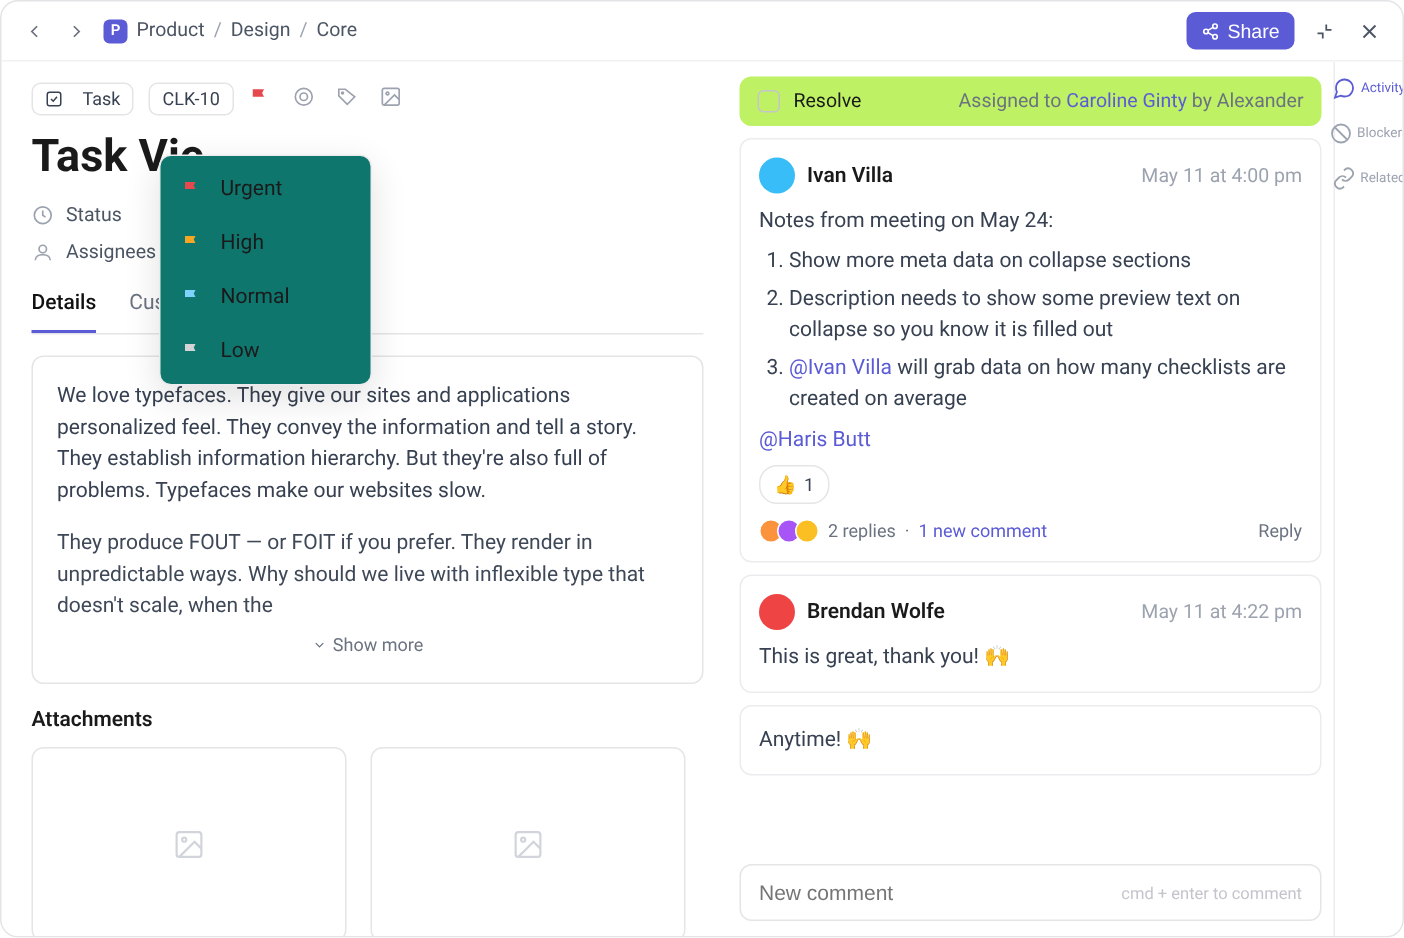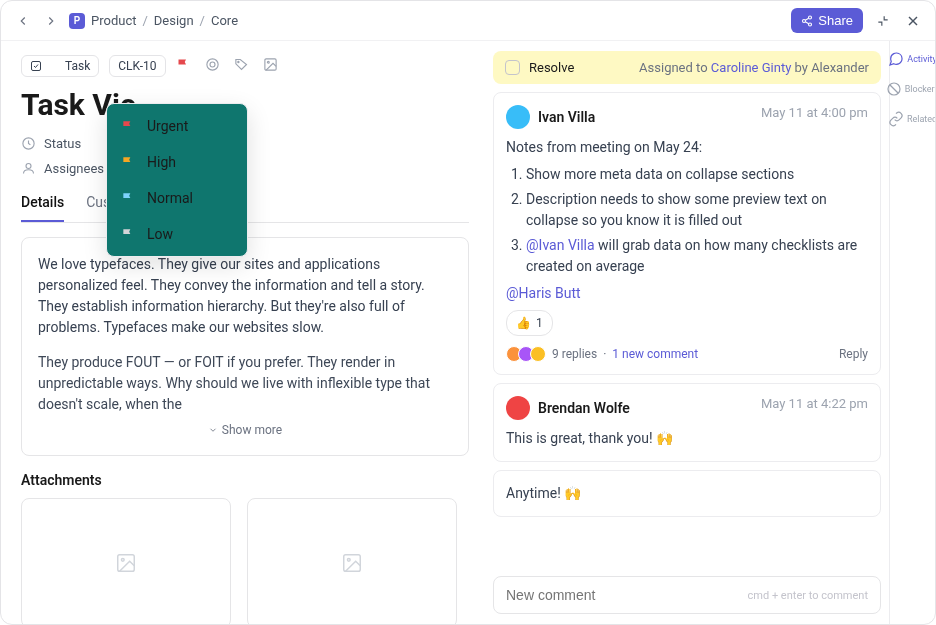--- a/index.html
+++ b/index.html
@@ -10,47 +10,47 @@
 .nav-chevron { width: 20px; height: 20px; display: inline-flex; align-items: center; justify-content: center; color: #6b7280; cursor: pointer; }
 .breadcrumb { display: flex; align-items: center; gap: 6px; font-size: 13px; color: #4b5563; }
 .breadcrumb .p-icon { width: 16px; height: 16px; background: #5b5bd6; border-radius: 4px; color: #fff; display: inline-flex; align-items: center; justify-content: center; font-size: 10px; font-weight: 600; }
 .breadcrumb .sep { color: #9ca3af; }
 .topbar-right { display: flex; align-items: center; gap: 10px; }
 .share-btn { background: #5b5bd6; color: #fff; border: none; border-radius: 6px; padding: 5px 10px; font-size: 13px; display: inline-flex; align-items: center; gap: 5px; cursor: pointer; }
 .icon-btn { width: 20px; height: 20px; display: inline-flex; align-items: center; justify-content: center; color: #4b5563; cursor: pointer; }
 .body { display: flex; flex: 1; overflow: hidden; }
 .left { flex: 1; padding: 14px 20px 10px 20px; overflow: hidden; position: relative; }
 .task-meta { display: flex; align-items: center; gap: 10px; margin-bottom: 10px; }
-.task-chip { border: 1px solid #e4e4e7; border-radius: 6px; padding: 3px 8px; font-size: 12px; display: inline-flex; align-items: center; gap: 23px; color: #374151; }
+.task-chip { border: 1px solid #e4e4e7; border-radius: 6px; padding: 3px 8px; font-size: 12px; display: inline-flex; align-items: center; gap: 13px; color: #374151; }
 .toolbar-icons { display: flex; gap: 14px; color: #9ca3af; }
 .toolbar-icons .flag-red { color: #e5484d; }
 .title { font-size: 30px; font-weight: 700; margin-bottom: 14px; }
 .field-row { display: flex; align-items: center; gap: 8px; color: #4b5563; font-size: 13px; margin-bottom: 10px; }
 .field-row svg { color: #9ca3af; }
 .tabs { display: flex; gap: 22px; border-bottom: 1px solid #e5e5e7; margin-top: 18px; }
 .tab { padding-bottom: 10px; font-size: 14px; color: #6b7280; cursor: pointer; }
 .tab.active { color: #111; border-bottom: 2px solid #5b5bd6; font-weight: 500; }
 .desc-box { border: 1px solid #e5e5e7; border-radius: 8px; padding: 16px; margin-top: 14px; font-size: 14px; line-height: 1.5; color: #374151; position: relative; }
 .desc-box p { margin-bottom: 14px; }
 .desc-box p:last-of-type { margin-bottom: 0; color: #374151; opacity: 0.96; }
 .show-more { text-align: center; font-size: 12px; color: #6b7280; cursor: pointer; margin-top: 6px; display: flex; align-items: center; justify-content: center; gap: 4px; }
 .attachments-h { font-size: 14px; font-weight: 600; margin-top: 16px; margin-bottom: 10px; }
 .attach-grid { display: flex; gap: 16px; }
 .attach-tile { width: 210px; height: 130px; border: 1px solid #e5e5e7; border-radius: 8px; display: flex; align-items: center; justify-content: center; color: #d1d5db; }
 .dropdown { position: absolute; top: 62px; left: 105px; width: 142px; background: #0f766e; border: 1px solid #ececef; border-radius: 8px; box-shadow: 0 8px 24px rgba(0,0,0,0.12); z-index: 100; padding: 4px 0; }
 .dropdown-item { display: flex; align-items: center; gap: 12px; padding: 10px 14px; font-size: 14px; cursor: pointer; }
 .flag-icon { width: 14px; height: 14px; }
 .right { width: 400px; padding: 10px 8px 10px 4px; display: flex; flex-direction: column; gap: 8px; overflow: hidden; }
-.resolve-bar { background: #fef9c3; border-radius: 8px; padding: 9px 12px; display: flex; align-items: center; justify-content: space-between; font-size: 13px; }
+.resolve-bar { background: #bef264; border-radius: 8px; padding: 9px 12px; display: flex; align-items: center; justify-content: space-between; font-size: 13px; }
 .resolve-left { display: flex; align-items: center; gap: 9px; }
 .checkbox { width: 15px; height: 15px; border: 1.5px solid #c4c4cc; border-radius: 4px; }
 .assigned { color: #6b7280; }
 .assigned .link { color: #5b5bd6; }
 .comment-card { border: 1px solid #ececef; border-radius: 8px; padding: 12px; }
-.comment-head { display: flex; justify-content: space-between; margin-bottom: 8px; gap: 48px; }
+.comment-head { display: flex; align-items: center; justify-content: space-between; margin-bottom: 8px; gap: 48px; }
 .comment-user { display: flex; align-items: center; gap: 8px; }
 .avatar { width: 24px; height: 24px; border-radius: 50%; }
 .username { font-weight: 600; font-size: 14px; }
 .timestamp { font-size: 13px; color: #9ca3af; }
 .comment-body { font-size: 14px; color: #374151; line-height: 1.5; }
 .comment-body ol { padding-left: 20px; margin: 6px 0; }
 .comment-body ol li { margin-bottom: 4px; }
 .mention { color: #5b5bd6; }
 .reaction { display: inline-flex; align-items: center; gap: 5px; border: 1px solid #e5e5e7; border-radius: 12px; padding: 3px 9px; font-size: 12px; margin-top: 6px; cursor: pointer; }
 .replies-row { display: flex; align-items: center; justify-content: space-between; margin-top: 10px; font-size: 12px; }
@@ -262,21 +262,21 @@
               <span>1</span>
           </span>
         </div>
         <div class="replies-row">
           <div class="replies-left">
             <div class="mini-avatars">
               <div class="mini" style="background:#fb923c"></div>
               <div class="mini" style="background:#a855f7"></div>
               <div class="mini" style="background:#fbbf24"></div>
             </div>
-            <span>9 replies</span>
+            <span>2 replies</span>
             <span>·</span>
             <span class="new-comment-link">1 new comment</span>
           </div>
           <span class="reply-link">Reply</span>
         </div>
       </div>
 
       <div class="comment-card">
         <div class="comment-head">
           <div class="comment-user">

